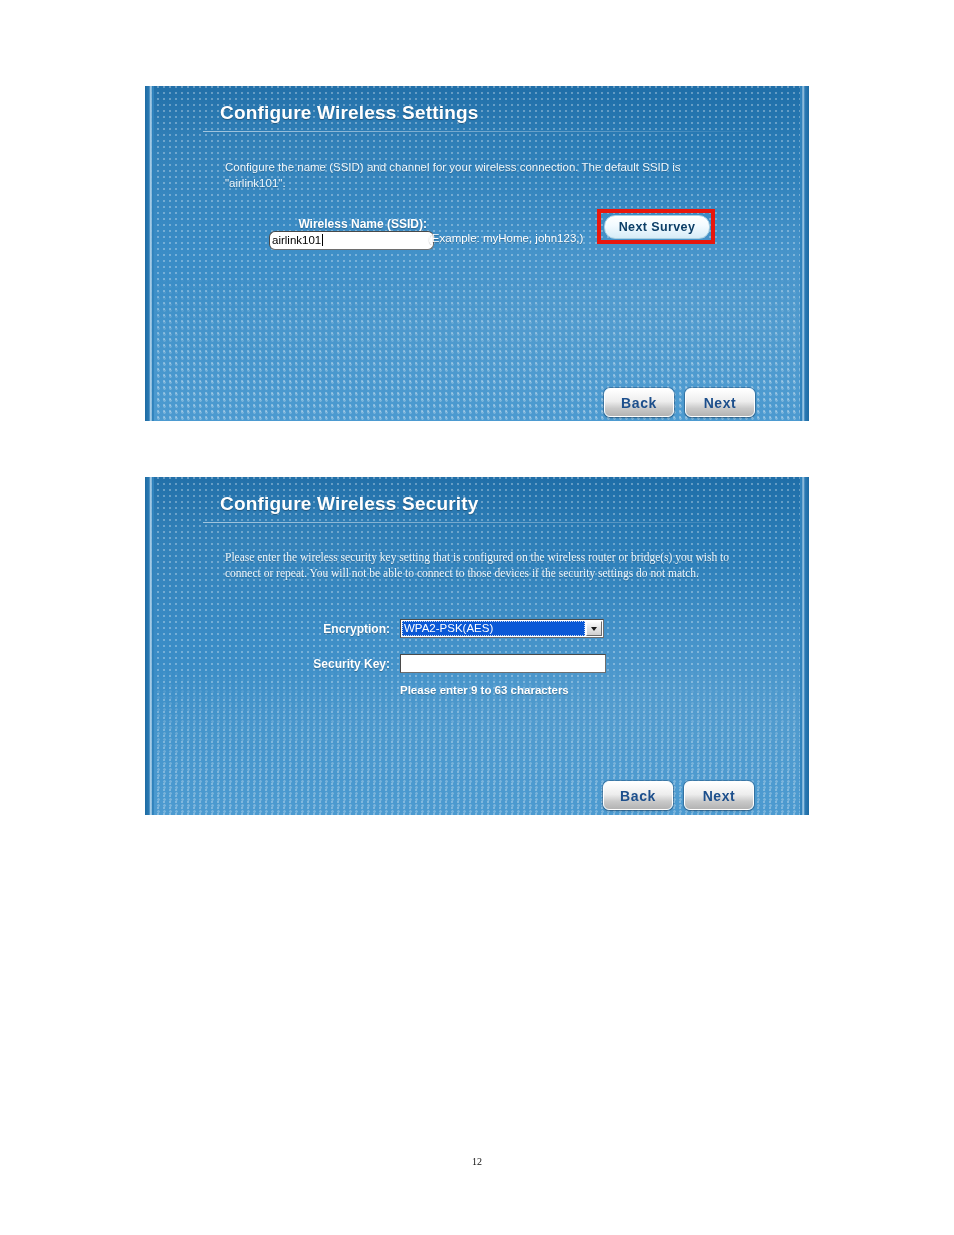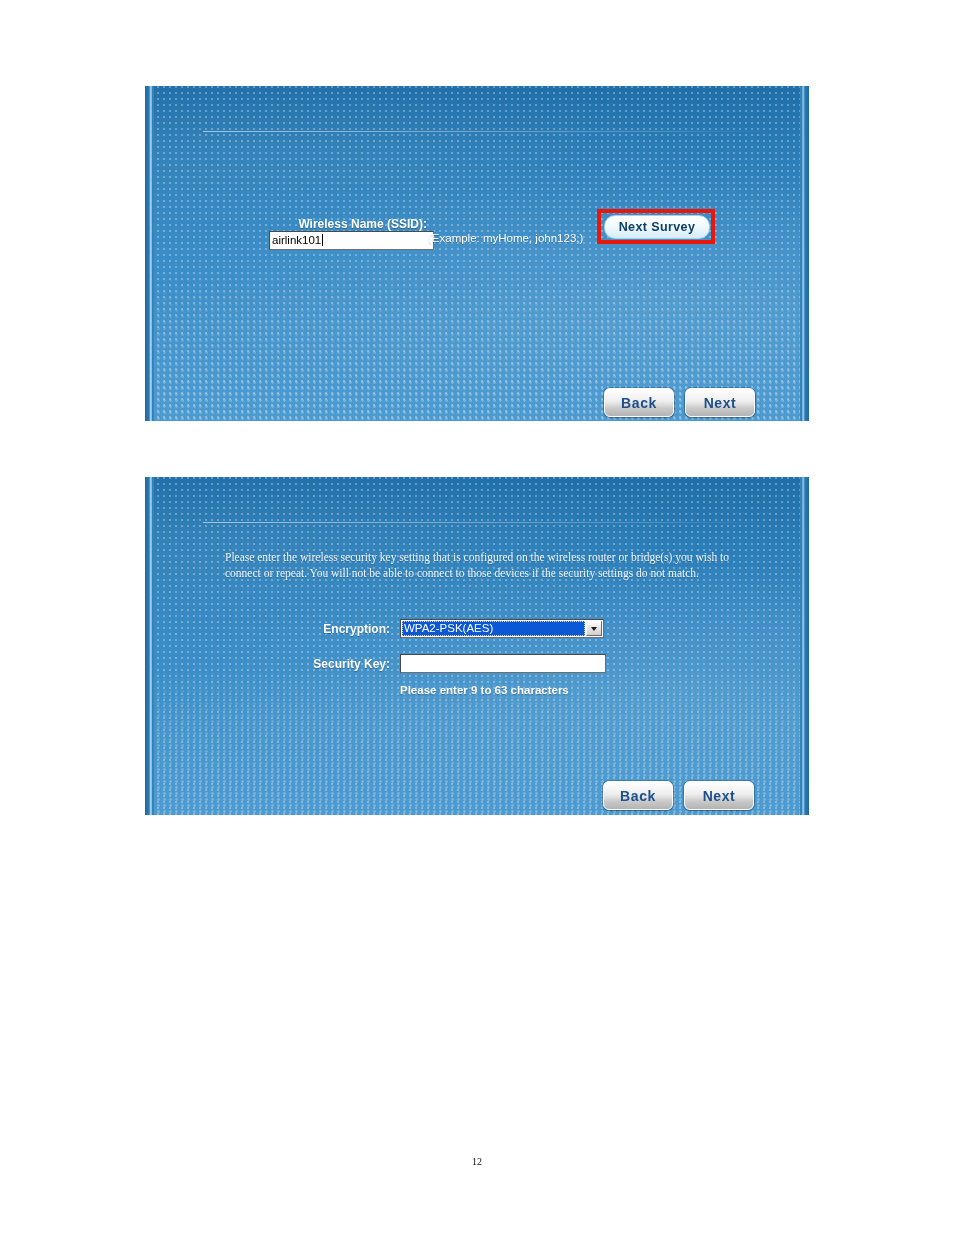--- a/index.html
+++ b/index.html
@@ -252,45 +252,48 @@
 </head>
 <body>
 
 <div class="panel" id="panel-1" style="top:86px; height:335px;">
   <div class="sheen"></div>
   <div class="dots"></div>
   <div class="edge-left"></div>
   <div class="edge-right"></div>
 
   <div class="panel-inner">
+    <div class="panel-title">Configure Wireless Settings</div>
     <div class="title-rule"></div>
 
+    <div class="panel-desc" style="top:73px;">Configure the name (SSID) and channel for your wireless connection. The default SSID is "airlink101".</div>
 
     <div class="form-row" style="top:131px; left:100px;flex-direction:column;">
       <span class="form-label" style="width:175px;">Wireless Name (SSID):</span>
-      <span class="text-input" style="width:159px; margin-left:24px;"><span>airlink101</span><span class="caret"></span></span>
+      <span class="text-input" style="width:159px; margin-left:24px;border-radius:6px;"><span>airlink101</span><span class="caret"></span></span>
     </div>
 
     <div class="hint" style="top:146px; left:283px;">(Example: myHome, john123,)</div>
 
     <div class="pill-btn" style="top:129px; left:459px; width:104px; height:22px;">Next Survey</div>
     <div class="highlight-box" style="top:123px; left:452px; width:118px; height:35px;"></div>
 
     <div class="nav-btn" style="top:302px; left:459px;">Back</div>
     <div class="nav-btn" style="top:302px; left:540px;">Next</div>
   </div>
 </div>
 
 <div class="panel" id="panel-2" style="top:477px; height:338px;">
   <div class="sheen"></div>
   <div class="dots"></div>
   <div class="edge-left"></div>
   <div class="edge-right"></div>
 
   <div class="panel-inner">
+    <div class="panel-title">Configure Wireless Security</div>
     <div class="title-rule"></div>
 
     <div class="panel-desc" style="top:72px; right:55px;font-family:Liberation Serif, serif;">Please enter the wireless security key setting that is configured on the wireless router or bridge(s) you wish to connect or repeat. You will not be able to connect to those devices if the security settings do not match.</div>
 
     <div class="form-row" style="top:142px; left:100px;">
       <span class="form-label" style="width:145px;">Encryption:</span>
       <span style="margin-left:10px;">
         <span class="select-box">
           <span class="select-value">WPA2-PSK(AES)</span>
           <span class="select-arrow">

